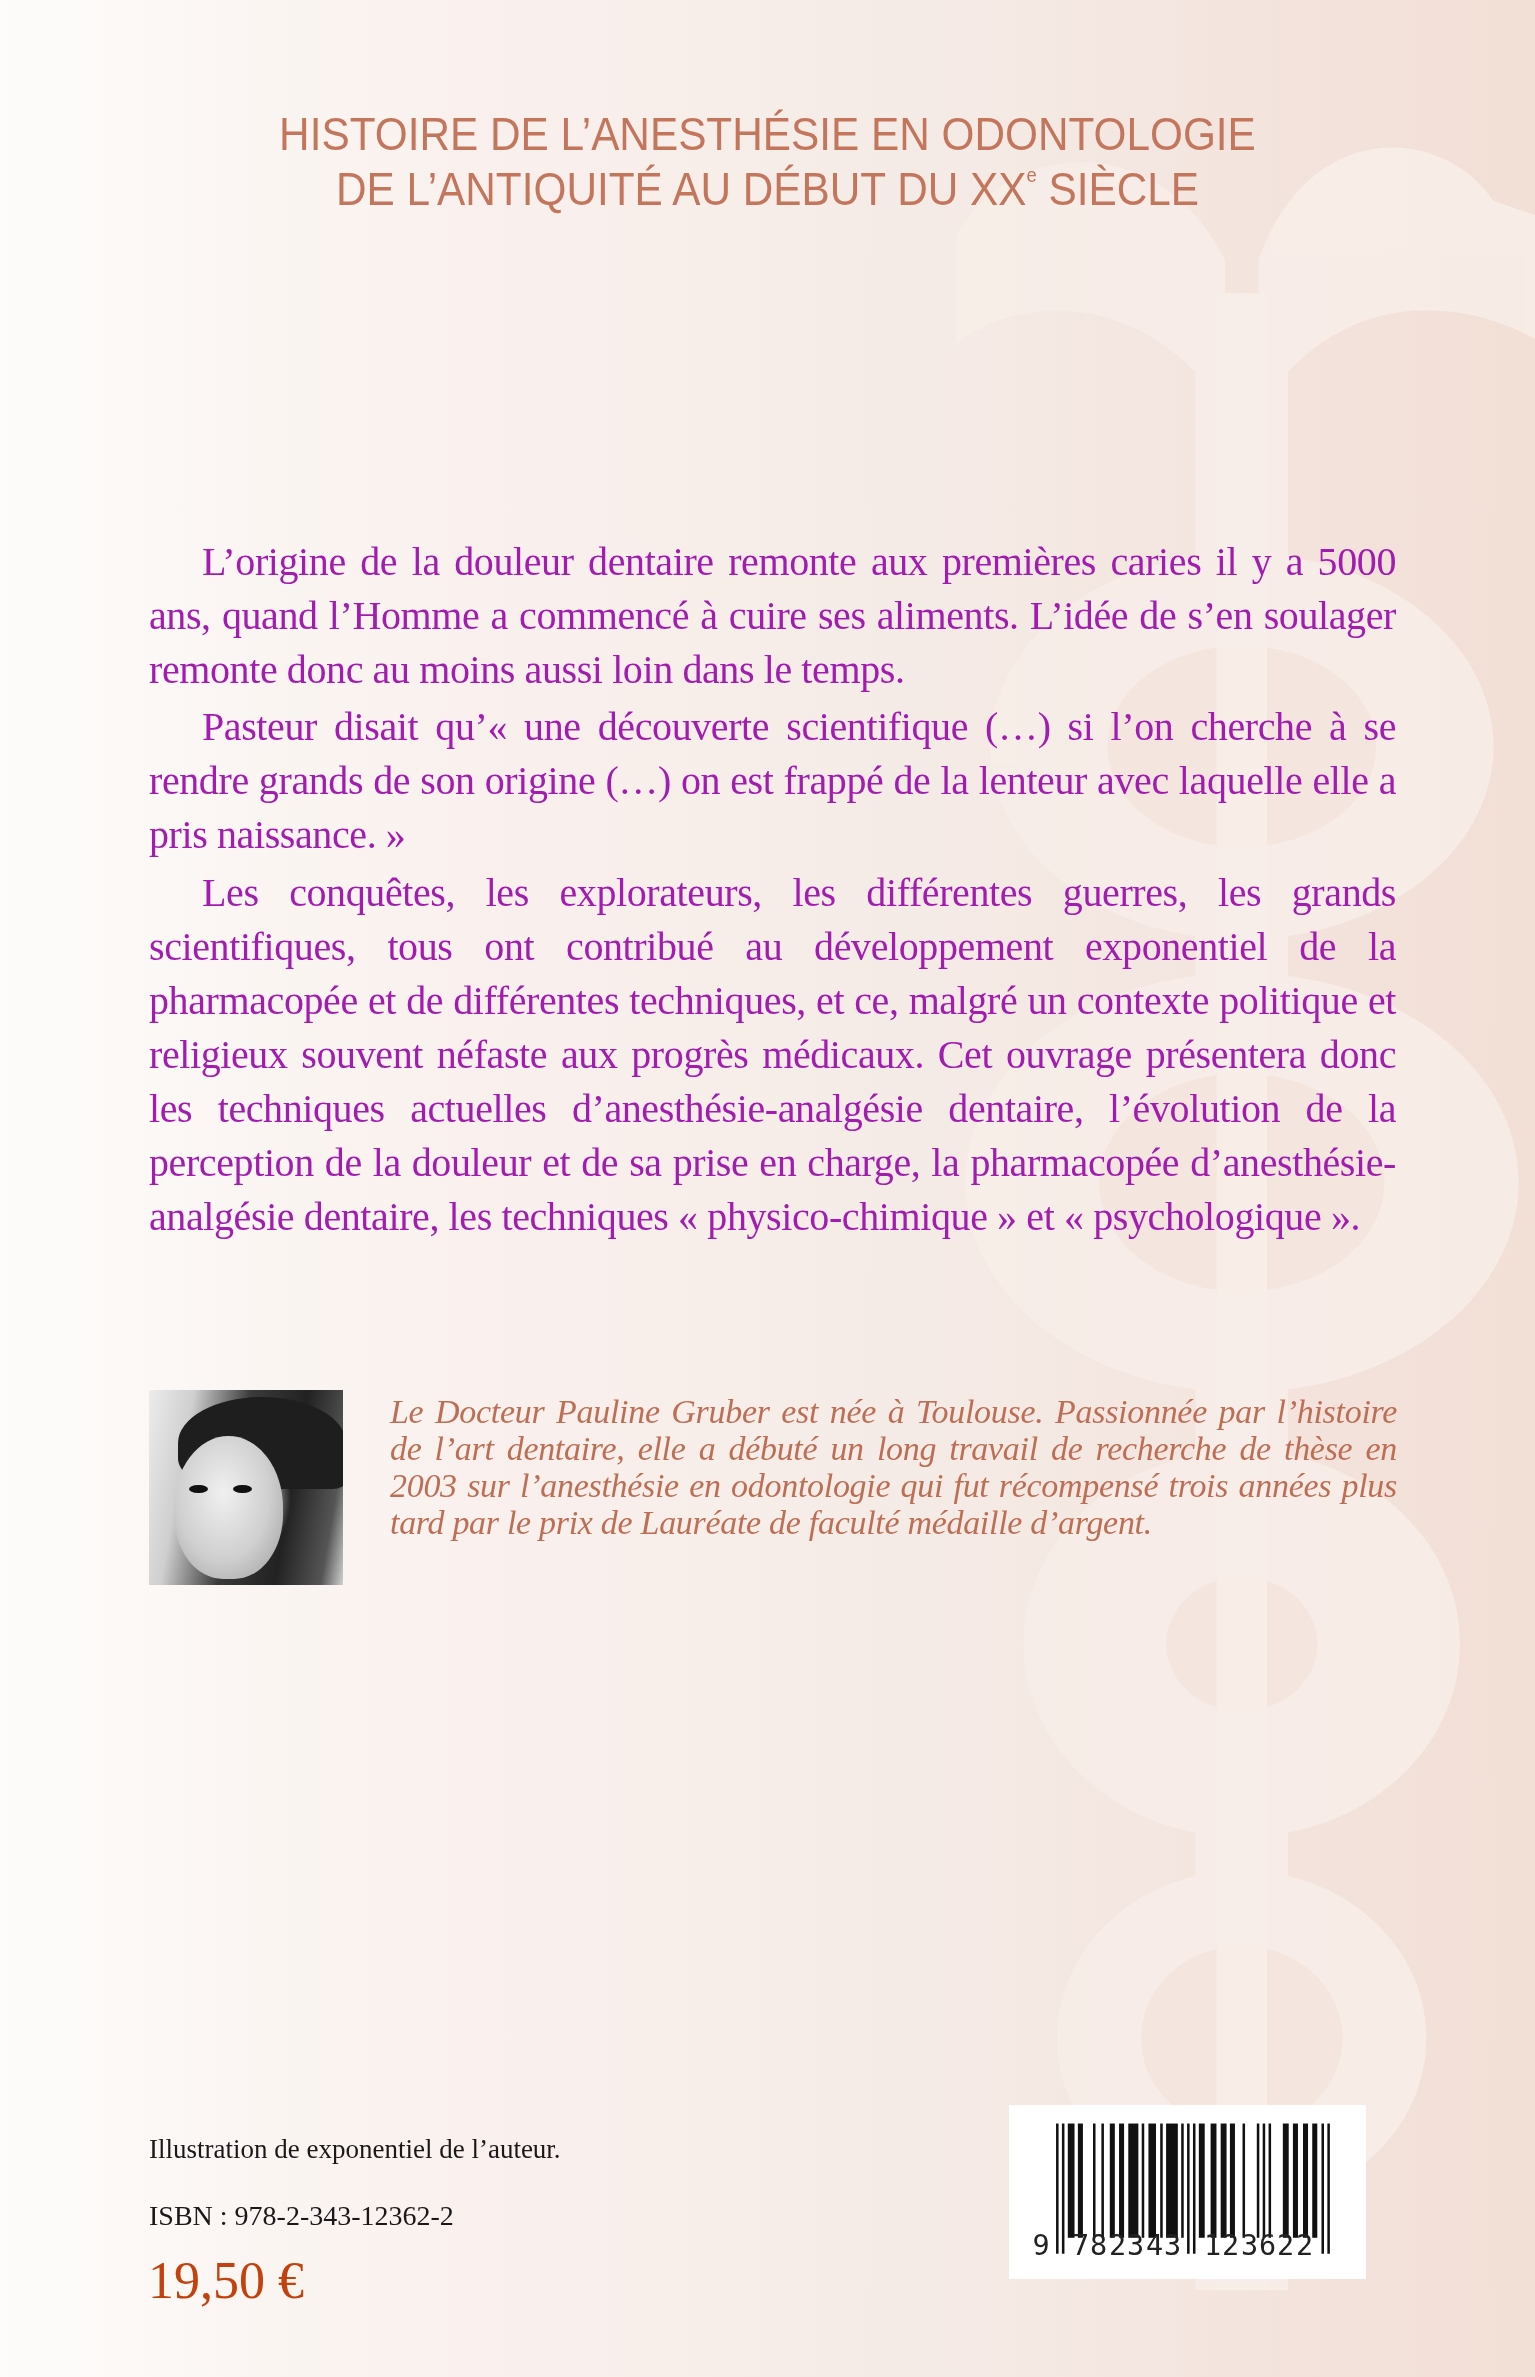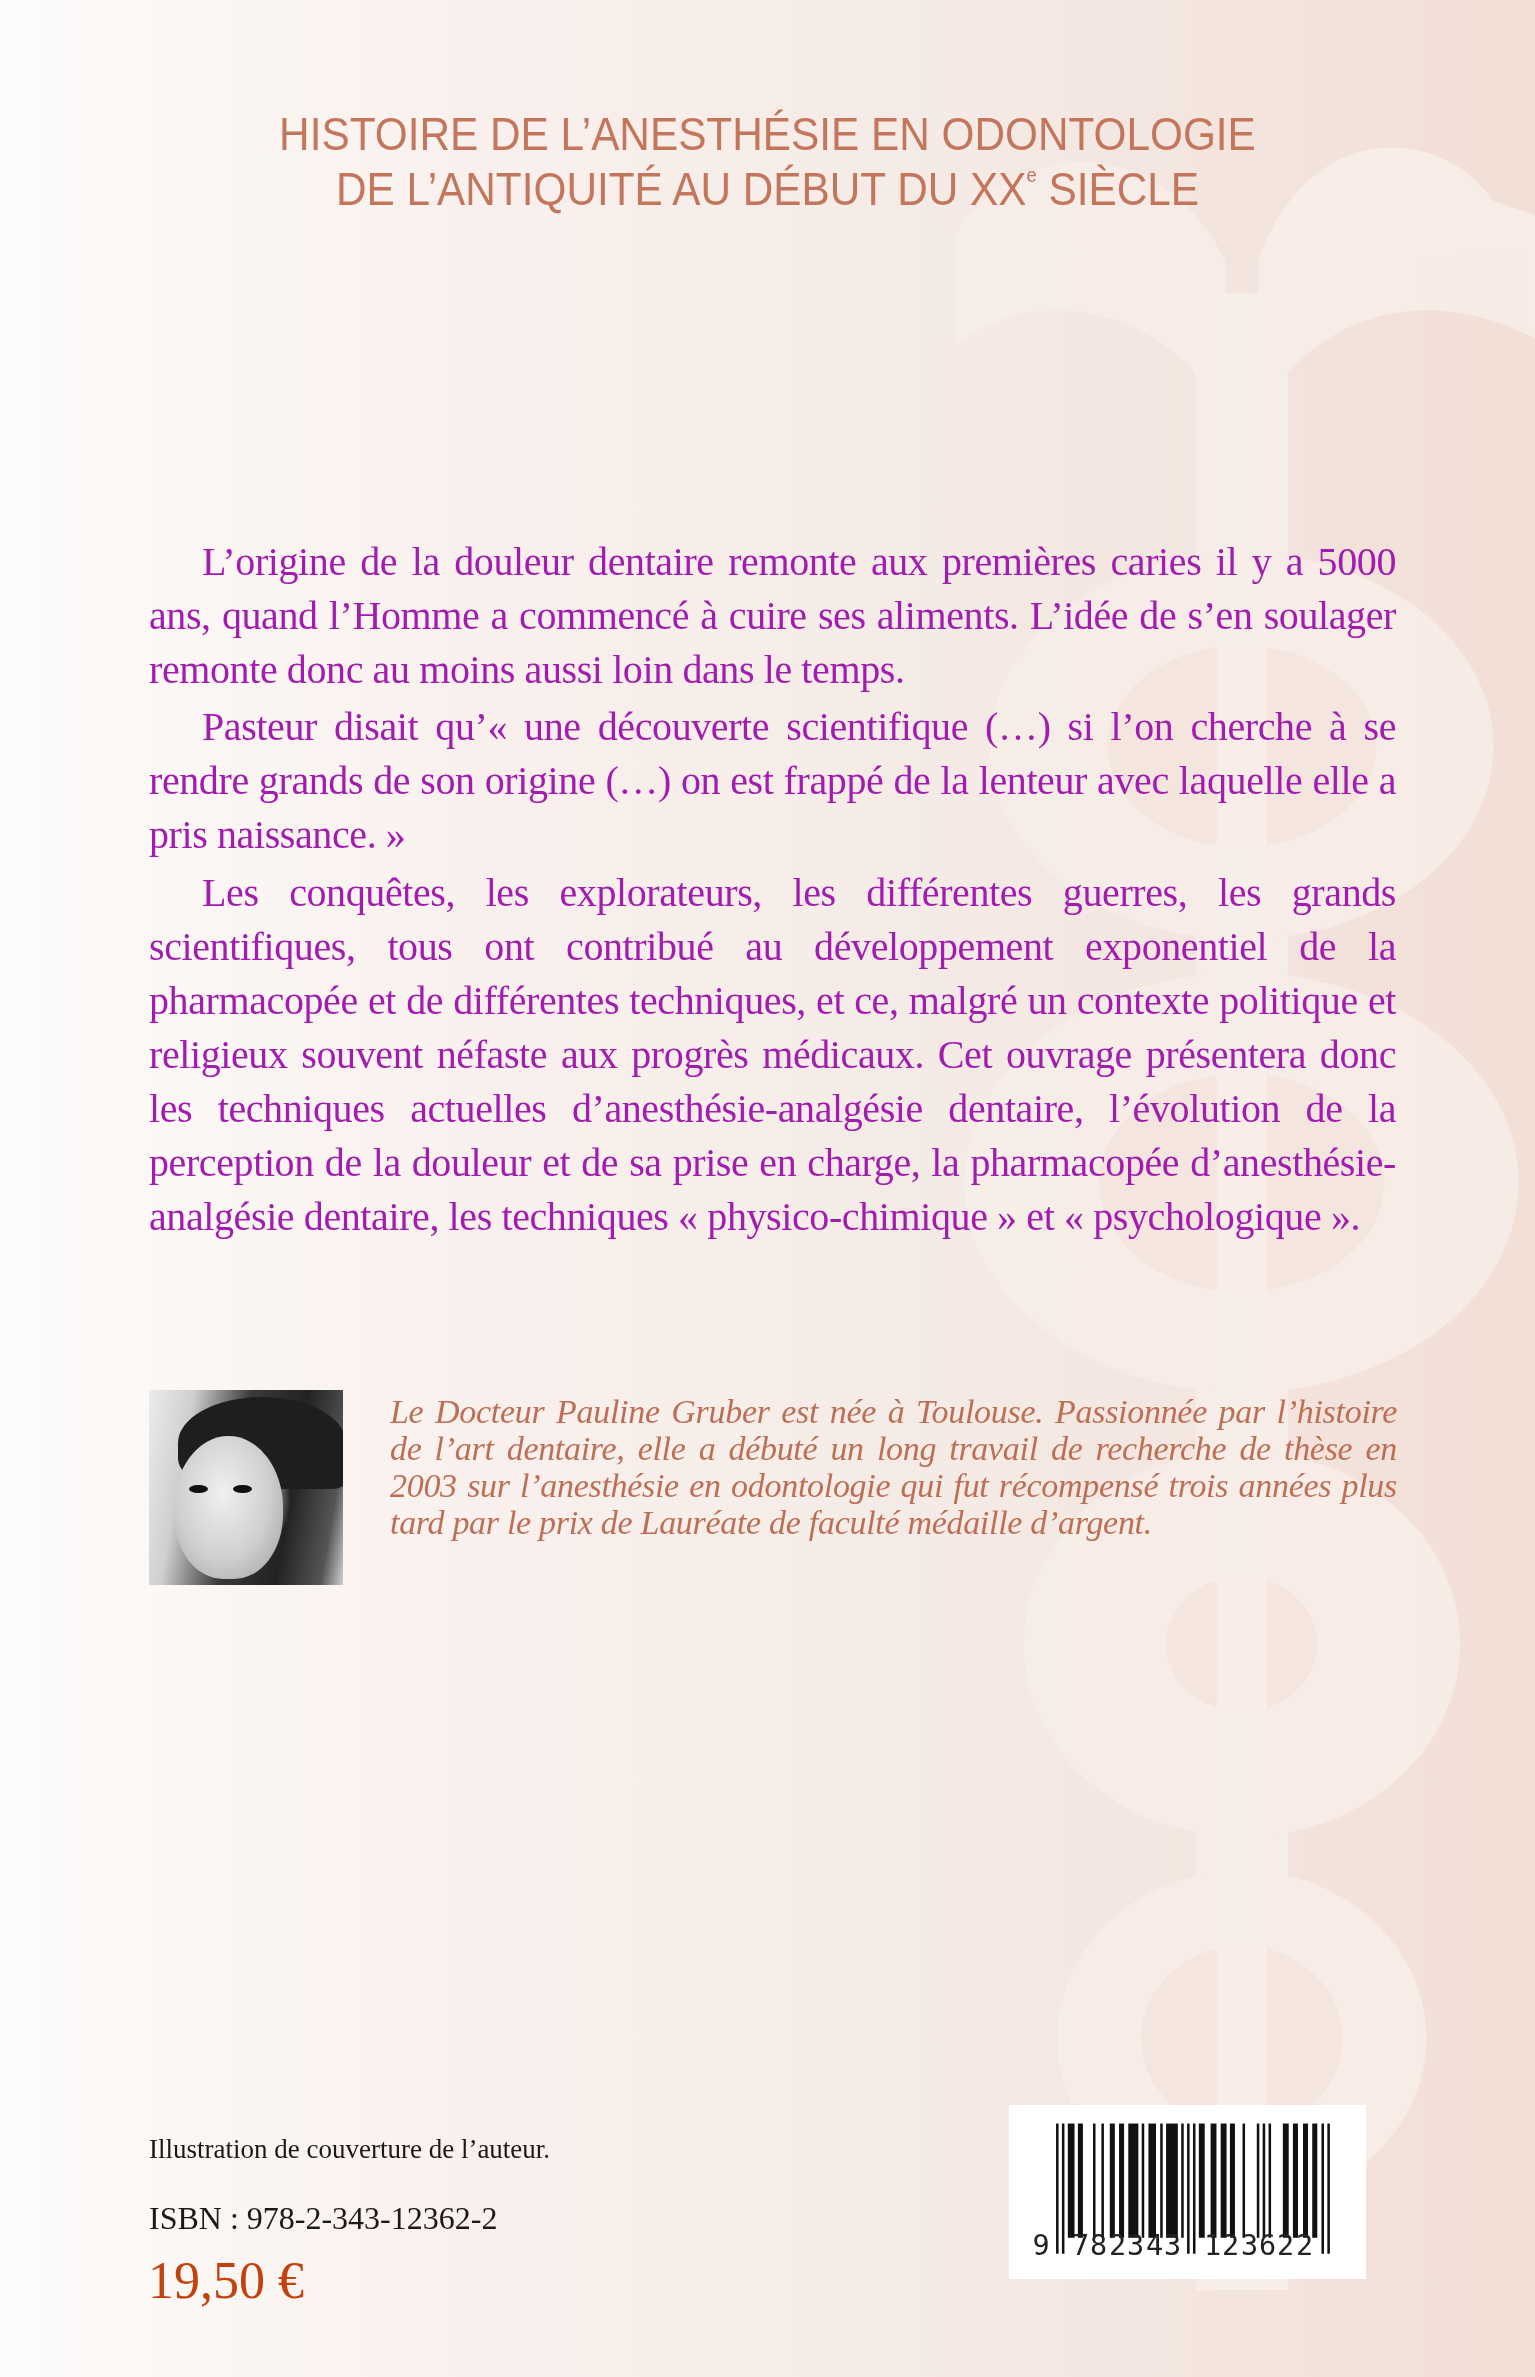--- a/index.html
+++ b/index.html
@@ -40,21 +40,21 @@
   }
   .author-bio {
     position: absolute; left: 390px; width: 1007px; top: 1393px; z-index: 1;
     color: #bd6f55; font-style: italic; font-size: 34px; line-height: 37px; text-align: justify;
     letter-spacing: -0.3px;
   }
   .illustration-credit {
     position: absolute; left: 149px; top: 2134px; z-index: 1;
     color: #1c1718; font-size: 27px;
   }
-  .isbn { position: absolute; left: 149px; top: 2200px; z-index: 1; color: #1c1718; font-size: 32px; }
+  .isbn { position: absolute; left: 149px; top: 2200px; z-index: 1; color: #1c1718; font-size: 28px; }
   .price { position: absolute; left: 148px; top: 2251px; z-index: 1; color: #c2410c; font-size: 52px; }
   .barcode-box {
     position: absolute; left: 1009px; top: 2105px; width: 357px; height: 174px; background: #ffffff; z-index: 1;
   }
   .barcode-box svg { position: absolute; left: 0; top: 0; }
   .barcode-digits {
     position: absolute; top: 124px; left: 0; width: 357px; height: 34px;
     font-family: "DejaVu Sans Mono", monospace; font-size: 28.5px; color: #222;
   }
   .barcode-digits span { position: absolute; top: 0; }
@@ -98,21 +98,21 @@
 <div class="author-photo">
   <div class="hair"></div>
   <div class="face">
     <div class="eye" style="left:15px; top:49px;"></div>
     <div class="eye" style="left:59px; top:49px;"></div>
   </div>
 </div>
 
 <div class="author-bio">Le Docteur Pauline Gruber est née à Toulouse. Passionnée par l’histoire de l’art dentaire, elle a débuté un long travail de recherche de thèse en 2003 sur l’anesthésie en odontologie qui fut récompensé trois années plus tard par le prix de Lauréate de faculté médaille d’argent.</div>
 
-<div class="illustration-credit">Illustration de couverture de l’auteur.</div>
+<div class="illustration-credit">Illustration de exponentiel de l’auteur.</div>
 <div class="isbn">ISBN : 978-2-343-12362-2</div>
 <div class="price">19,50 €</div>
 
 <div class="barcode-box">
   <svg width="357" height="174" xmlns="http://www.w3.org/2000/svg" viewBox="0 0 425 207">
     <g fill="#111">
 
       <rect x="56" y="22" width="3" height="155"></rect>
         <rect x="63" y="22" width="3" height="155"></rect>
 

